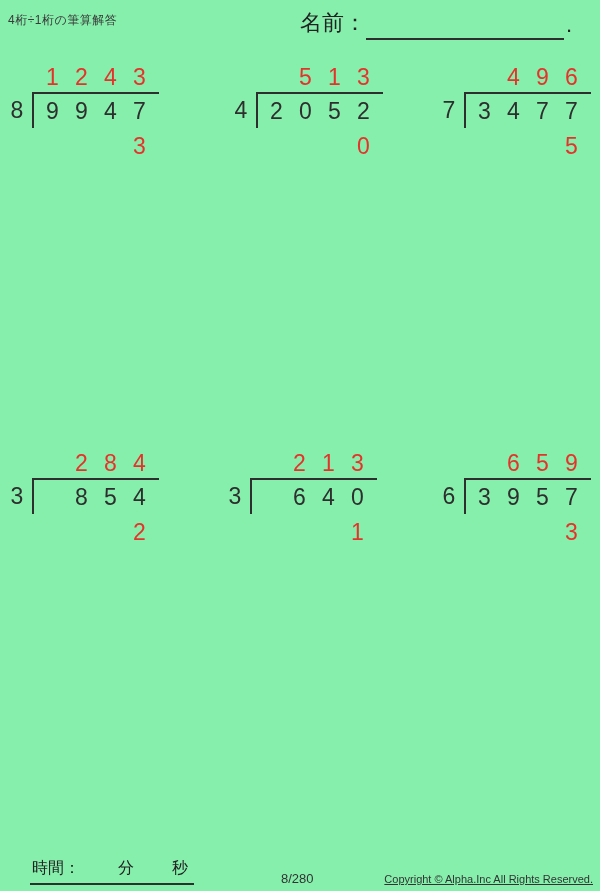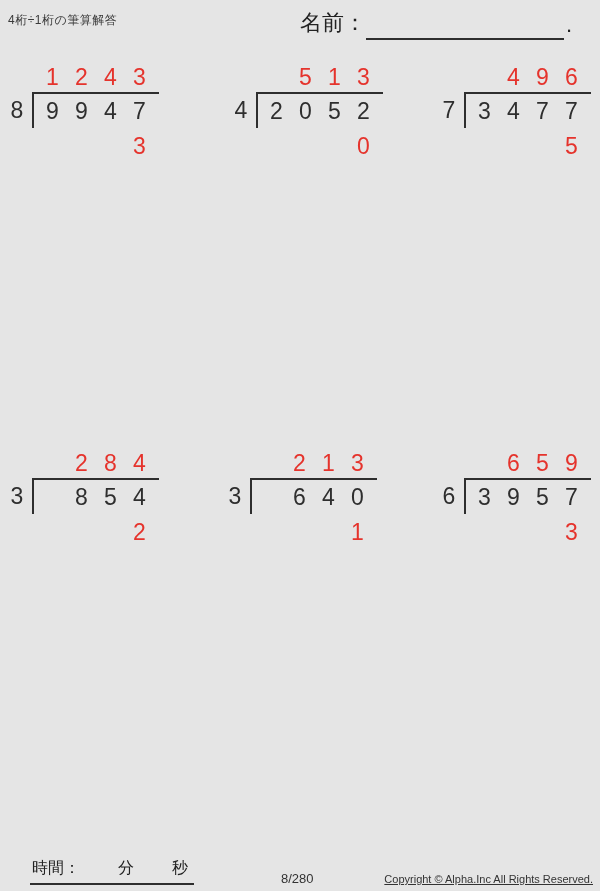--- a/index.html
+++ b/index.html
@@ -4,21 +4,21 @@
 <style>
   * { box-sizing: border-box; margin: 0; padding: 0; }
   html, body { background: #ffffff; }
   body {
     width: 600px; height: 891px;
     font-family: "Liberation Sans", "DejaVu Sans", sans-serif;
     color: #333;
     position: relative;
     overflow: hidden;
   }
-  .page { position: relative; width: 600px; height: 891px; background: #e5e5e5; }
+  .page { position: relative; width: 600px; height: 891px; background: #86efac; }
 
   
   .worksheet-title {
     position: absolute; left: 8px; top: 12px;
     font-size: 12px; color: #3a3a3a; letter-spacing: .5px;
   }
   .name-block {
     position: absolute; left: 300px; top: 8px;
     font-size: 22px; color: #222;
     display: flex; align-items: flex-end;

